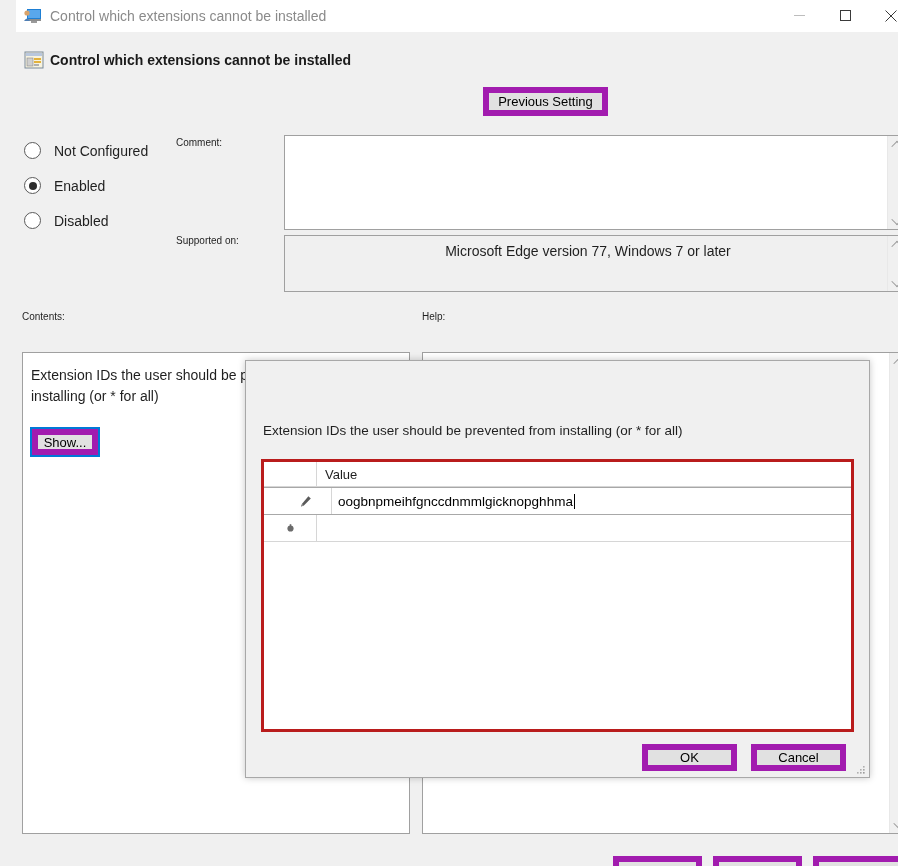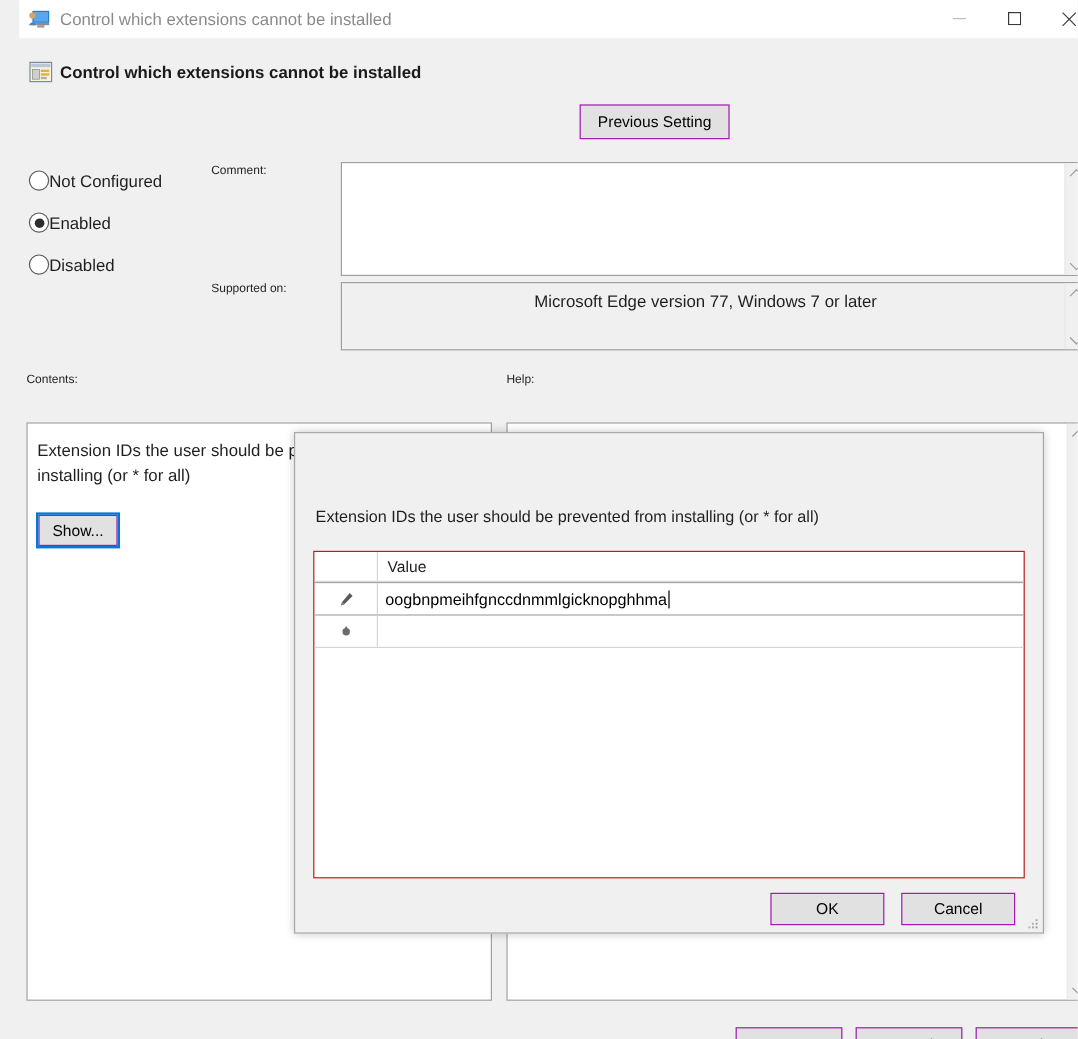--- a/index.html
+++ b/index.html
@@ -76,21 +76,21 @@
     width: 20px; height: 20px;
   }
   .hdr-title {
     position: absolute; left: 34px; top: 20px;
     font-size: 14px; font-weight: bold;
     color: #1a1a1a;
     white-space: nowrap;
   }
   .btn {
     background: #e1e1e1;
-    border: 1px solid #a21caf;
+    border: 6px solid #a21caf;
     font-family: "Liberation Sans", sans-serif;
     font-size: 13px;
     color: #000;
     cursor: default;
     text-align: center;
     line-height: 1;
     padding: 0;
   }
   #previous-setting-button {
     position: absolute; left: 467px; top: 55px;
@@ -121,21 +121,21 @@
   }
   .radio-mark.on::after {
     content: "";
     position: absolute;
     left: 3.5px; top: 3.5px;
     width: 8px; height: 8px;
     border-radius: 50%;
     background: #2d2d2d;
   }
   .radio-label {
-    margin-left: 0;
+    margin-left: 13px;
     font-size: 14px;
     color: #1f1f1f;
   }
 
   .field-label {
     position: absolute;
     font-size: 10px;
     color: #1f1f1f;
     white-space: nowrap;
   }
@@ -268,21 +268,21 @@
     color: #1f1f1f;
     white-space: nowrap;
   }
 
   
   #value-grid {
     position: absolute;
     left: 15px; top: 98px;
     width: 593px; height: 273px;
     background: #fff;
-    border: 1px solid #b91c1c;
+    border: 3px solid #b91c1c;
     box-sizing: border-box;
     overflow: hidden;
   }
   .grid-header {
     display: flex;
     height: 24px;
     border-bottom: 1px solid #d6d6d6;
   }
   .grid-header .gh-corner {
     width: 53px;
@@ -296,21 +296,21 @@
     padding-left: 8px;
     display: flex; align-items: center;
   }
   .grid-row {
     display: flex;
     height: 26px;
     border-bottom: 1px solid #d6d6d6;
   }
   .grid-row.editing {
     border: 1px solid #a8a8a8;
-    border-left: none; border-right: none;
+    border-left: none; border-right: none; padding-left: 15px;
   }
   .grid-row .row-head {
     width: 53px;
     border-right: 1px solid #d6d6d6;
     box-sizing: border-box;
     display: flex; align-items: center; justify-content: center;
     flex: none;
   }
   .grid-row .row-cell {
     flex: 1;

